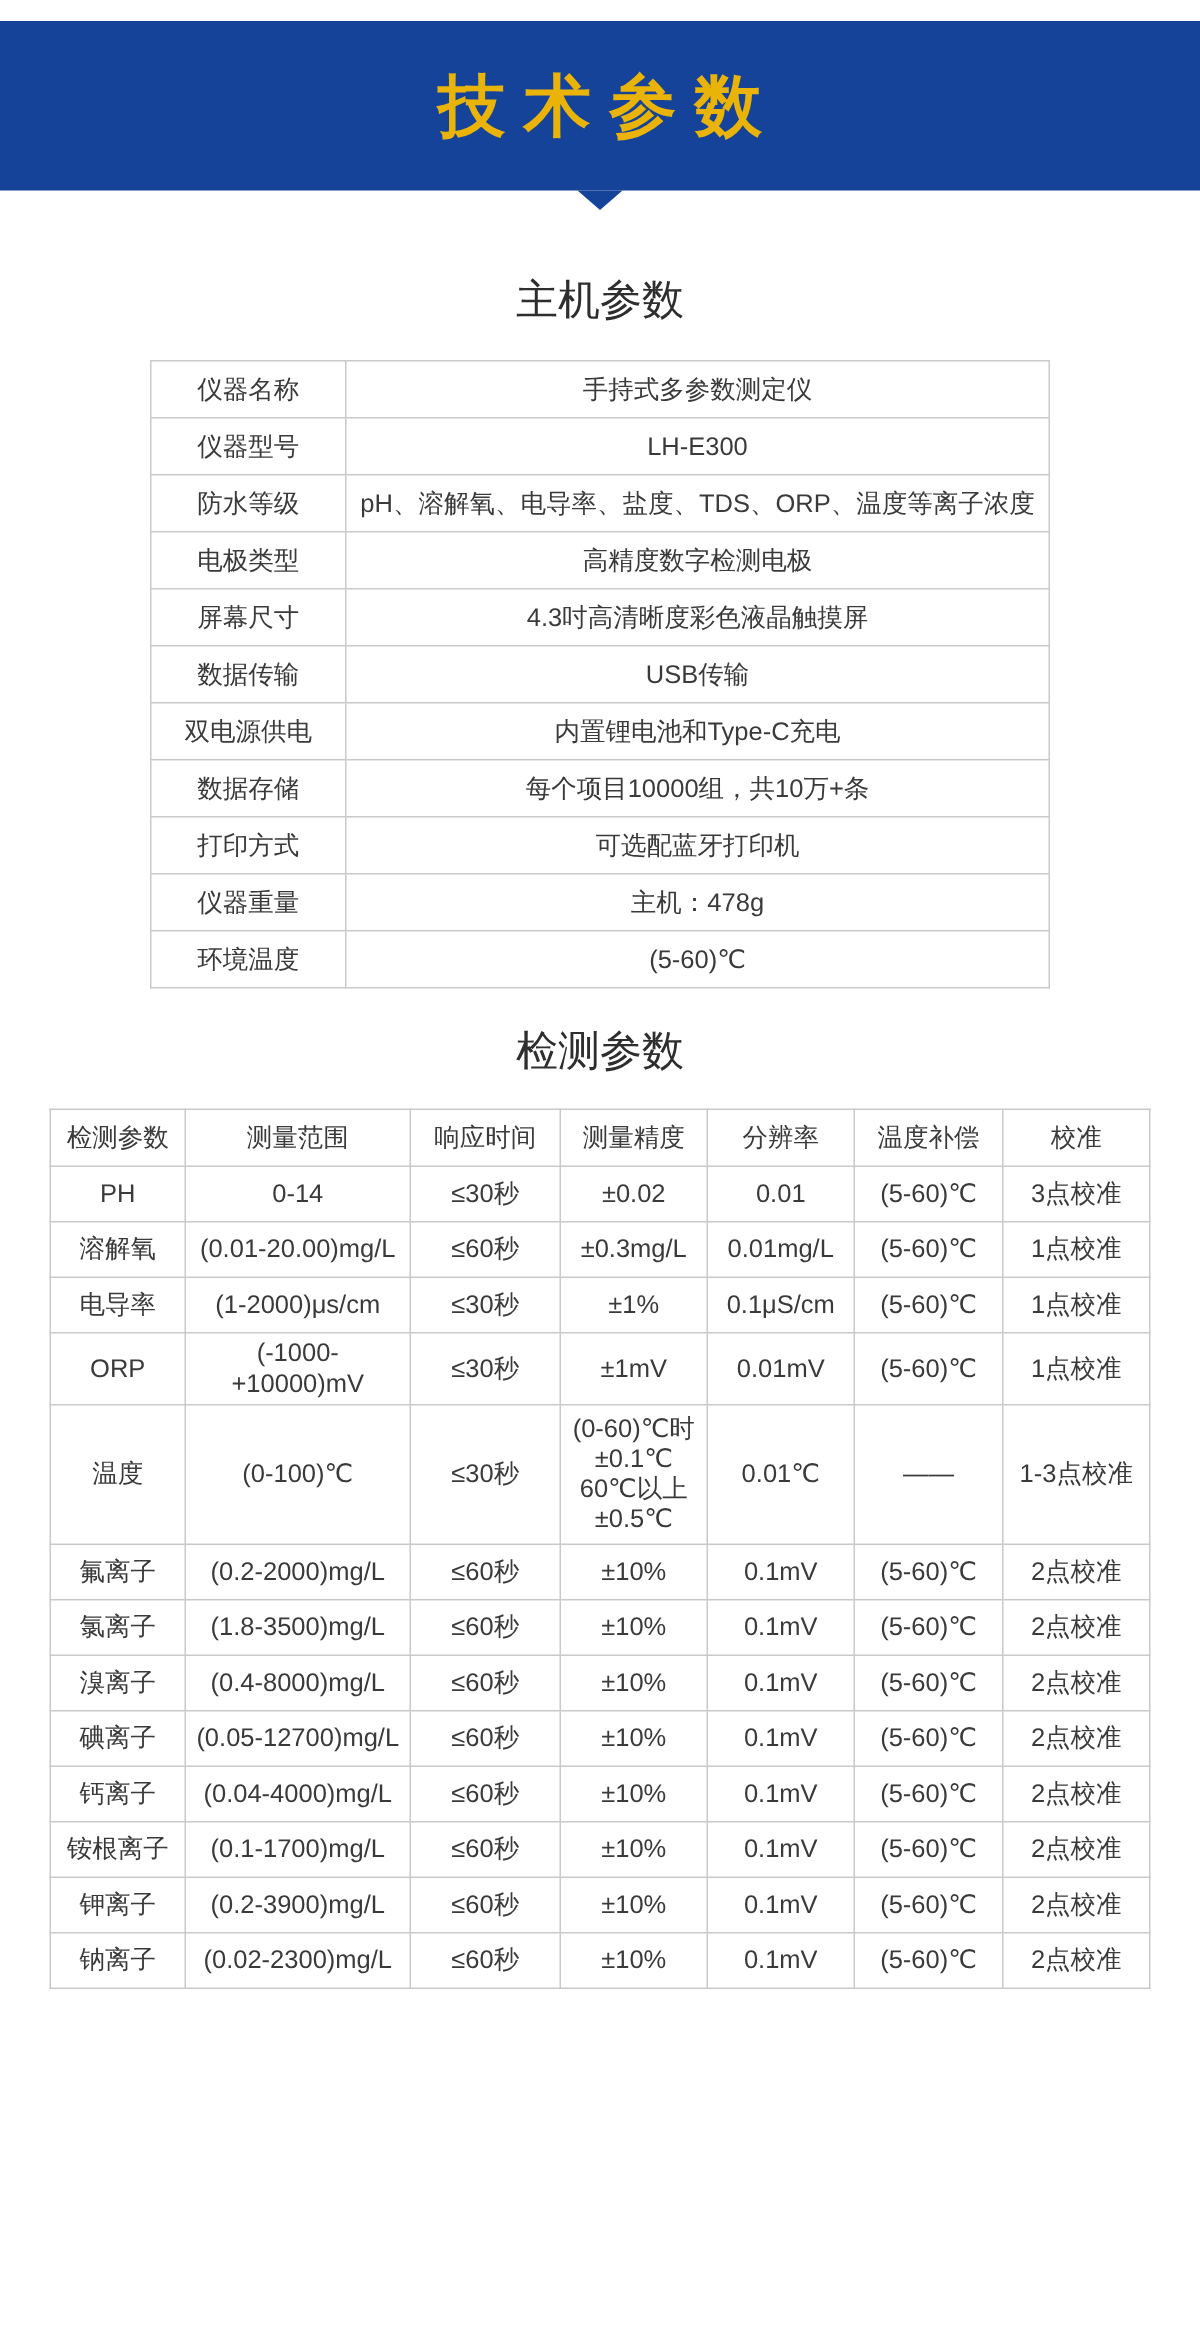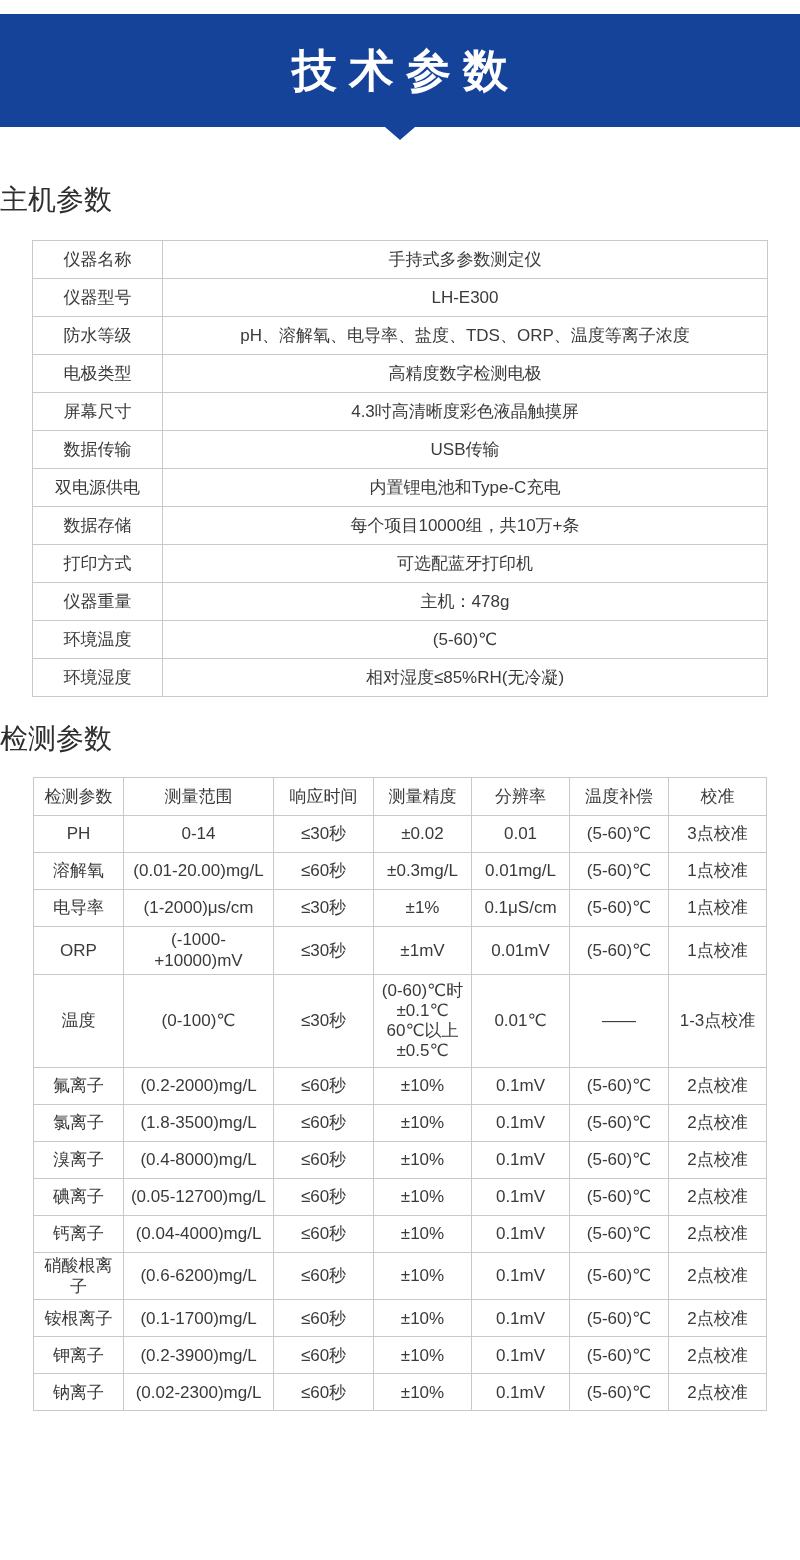--- a/index.html
+++ b/index.html
@@ -15,36 +15,36 @@
   }
   .banner {
     width: 800px;
     height: 113px;
     background: #16439A;
     display: flex;
     align-items: center;
     justify-content: center;
   }
   .banner h1 {
-    color: #ffffff;
+    color: #eab308;
     font-size: 45px;
     font-weight: 900;
     letter-spacing: 12px;
     text-indent: 12px;
     line-height: 1;
   }
   .banner-arrow {
     width: 0; height: 0;
     margin: 0 auto;
     border-left: 15px solid transparent;
     border-right: 15px solid transparent;
     border-top: 13px solid #16439A;
   }
   h2.section-title {
-    text-align: left;
+    text-align: center;
     font-size: 28px;
     font-weight: 500;
     color: #2e2e2e;
     line-height: 32px;
   }
   #host-title { margin: 44px 0 24px 0; }
   #det-title  { margin: 26px 0 22px 0; }
   table {
     border-collapse: collapse;
     margin: 0 auto;
@@ -53,21 +53,21 @@
   td, th {
     border: 1px solid #c9c9c9;
     text-align: center;
     vertical-align: middle;
     font-size: 17px;
     font-weight: 400;
     color: #3a3a3a;
     padding: 2px 4px;
     line-height: 1.25;
   }
-  .host-table { width: 736px; }
+  .host-table { width: 600px; }
   .host-table td { height: 38px; }
   .host-table .label-cell { width: 130px; }
   .det-table { width: 733px; }
   .det-table td, .det-table th { height: 37px; }
   .det-table thead th { height: 38px; }
   .det-table td.pre {
     white-space: pre-line;
     line-height: 1.18;
     padding: 6px 2px;
     height: auto;
@@ -121,24 +121,20 @@
         <td class="label-cell">打印方式</td>
         <td>可选配蓝牙打印机</td>
       </tr>
       <tr>
         <td class="label-cell">仪器重量</td>
         <td>主机：478g</td>
       </tr>
       <tr>
         <td class="label-cell">环境温度</td>
         <td>(5-60)℃</td>
-      </tr>
-      <tr>
-        <td class="label-cell">环境湿度</td>
-        <td>相对湿度≤85%RH(无冷凝)</td>
       </tr>
     </tbody>
 </table>
 
 <h2 class="section-title" id="det-title">检测参数</h2>
 
 <table class="det-table">
   <colgroup id="det-cols">
       <col style="width: 90px;">
       <col style="width: 150px;">
@@ -247,29 +243,20 @@
       <tr>
         <td>钙离子</td>
         <td>(0.04-4000)mg/L</td>
         <td>≤60秒</td>
         <td>±10%</td>
         <td>0.1mV</td>
         <td>(5-60)℃</td>
         <td>2点校准</td>
       </tr>
       <tr>
-        <td>硝酸根离子</td>
-        <td>(0.6-6200)mg/L</td>
-        <td>≤60秒</td>
-        <td>±10%</td>
-        <td>0.1mV</td>
-        <td>(5-60)℃</td>
-        <td>2点校准</td>
-      </tr>
-      <tr>
         <td>铵根离子</td>
         <td>(0.1-1700)mg/L</td>
         <td>≤60秒</td>
         <td>±10%</td>
         <td>0.1mV</td>
         <td>(5-60)℃</td>
         <td>2点校准</td>
       </tr>
       <tr>
         <td>钾离子</td>

